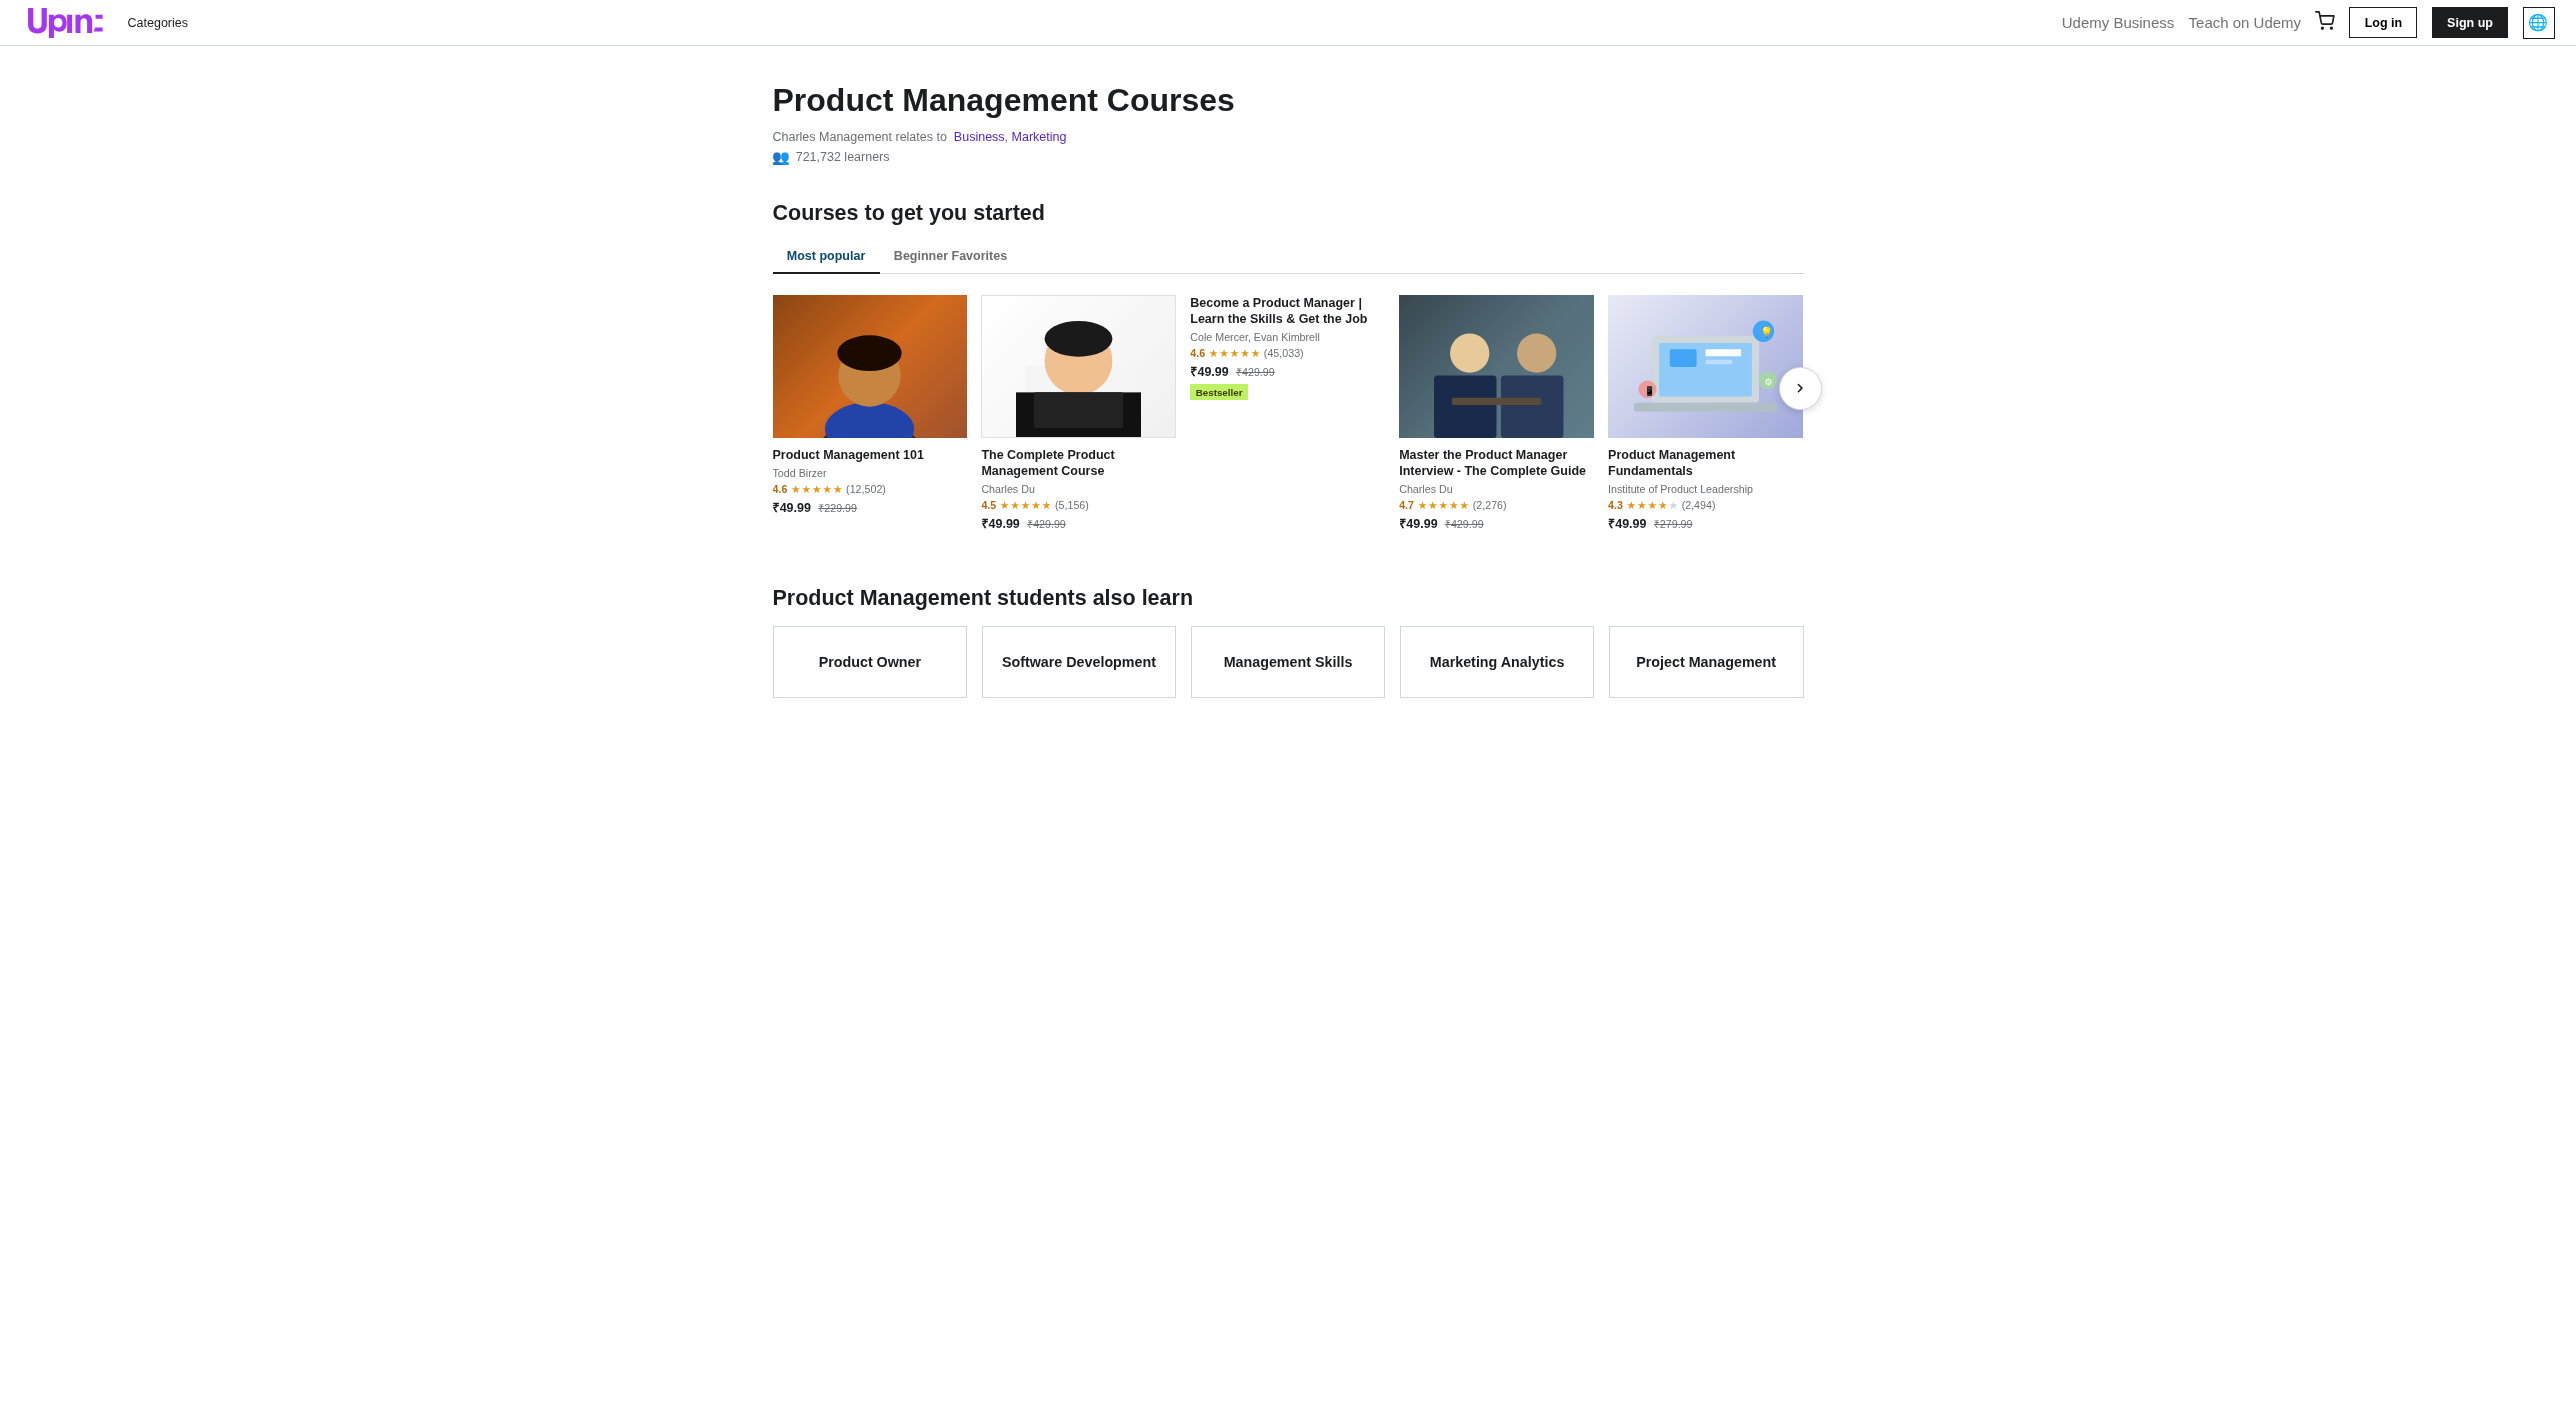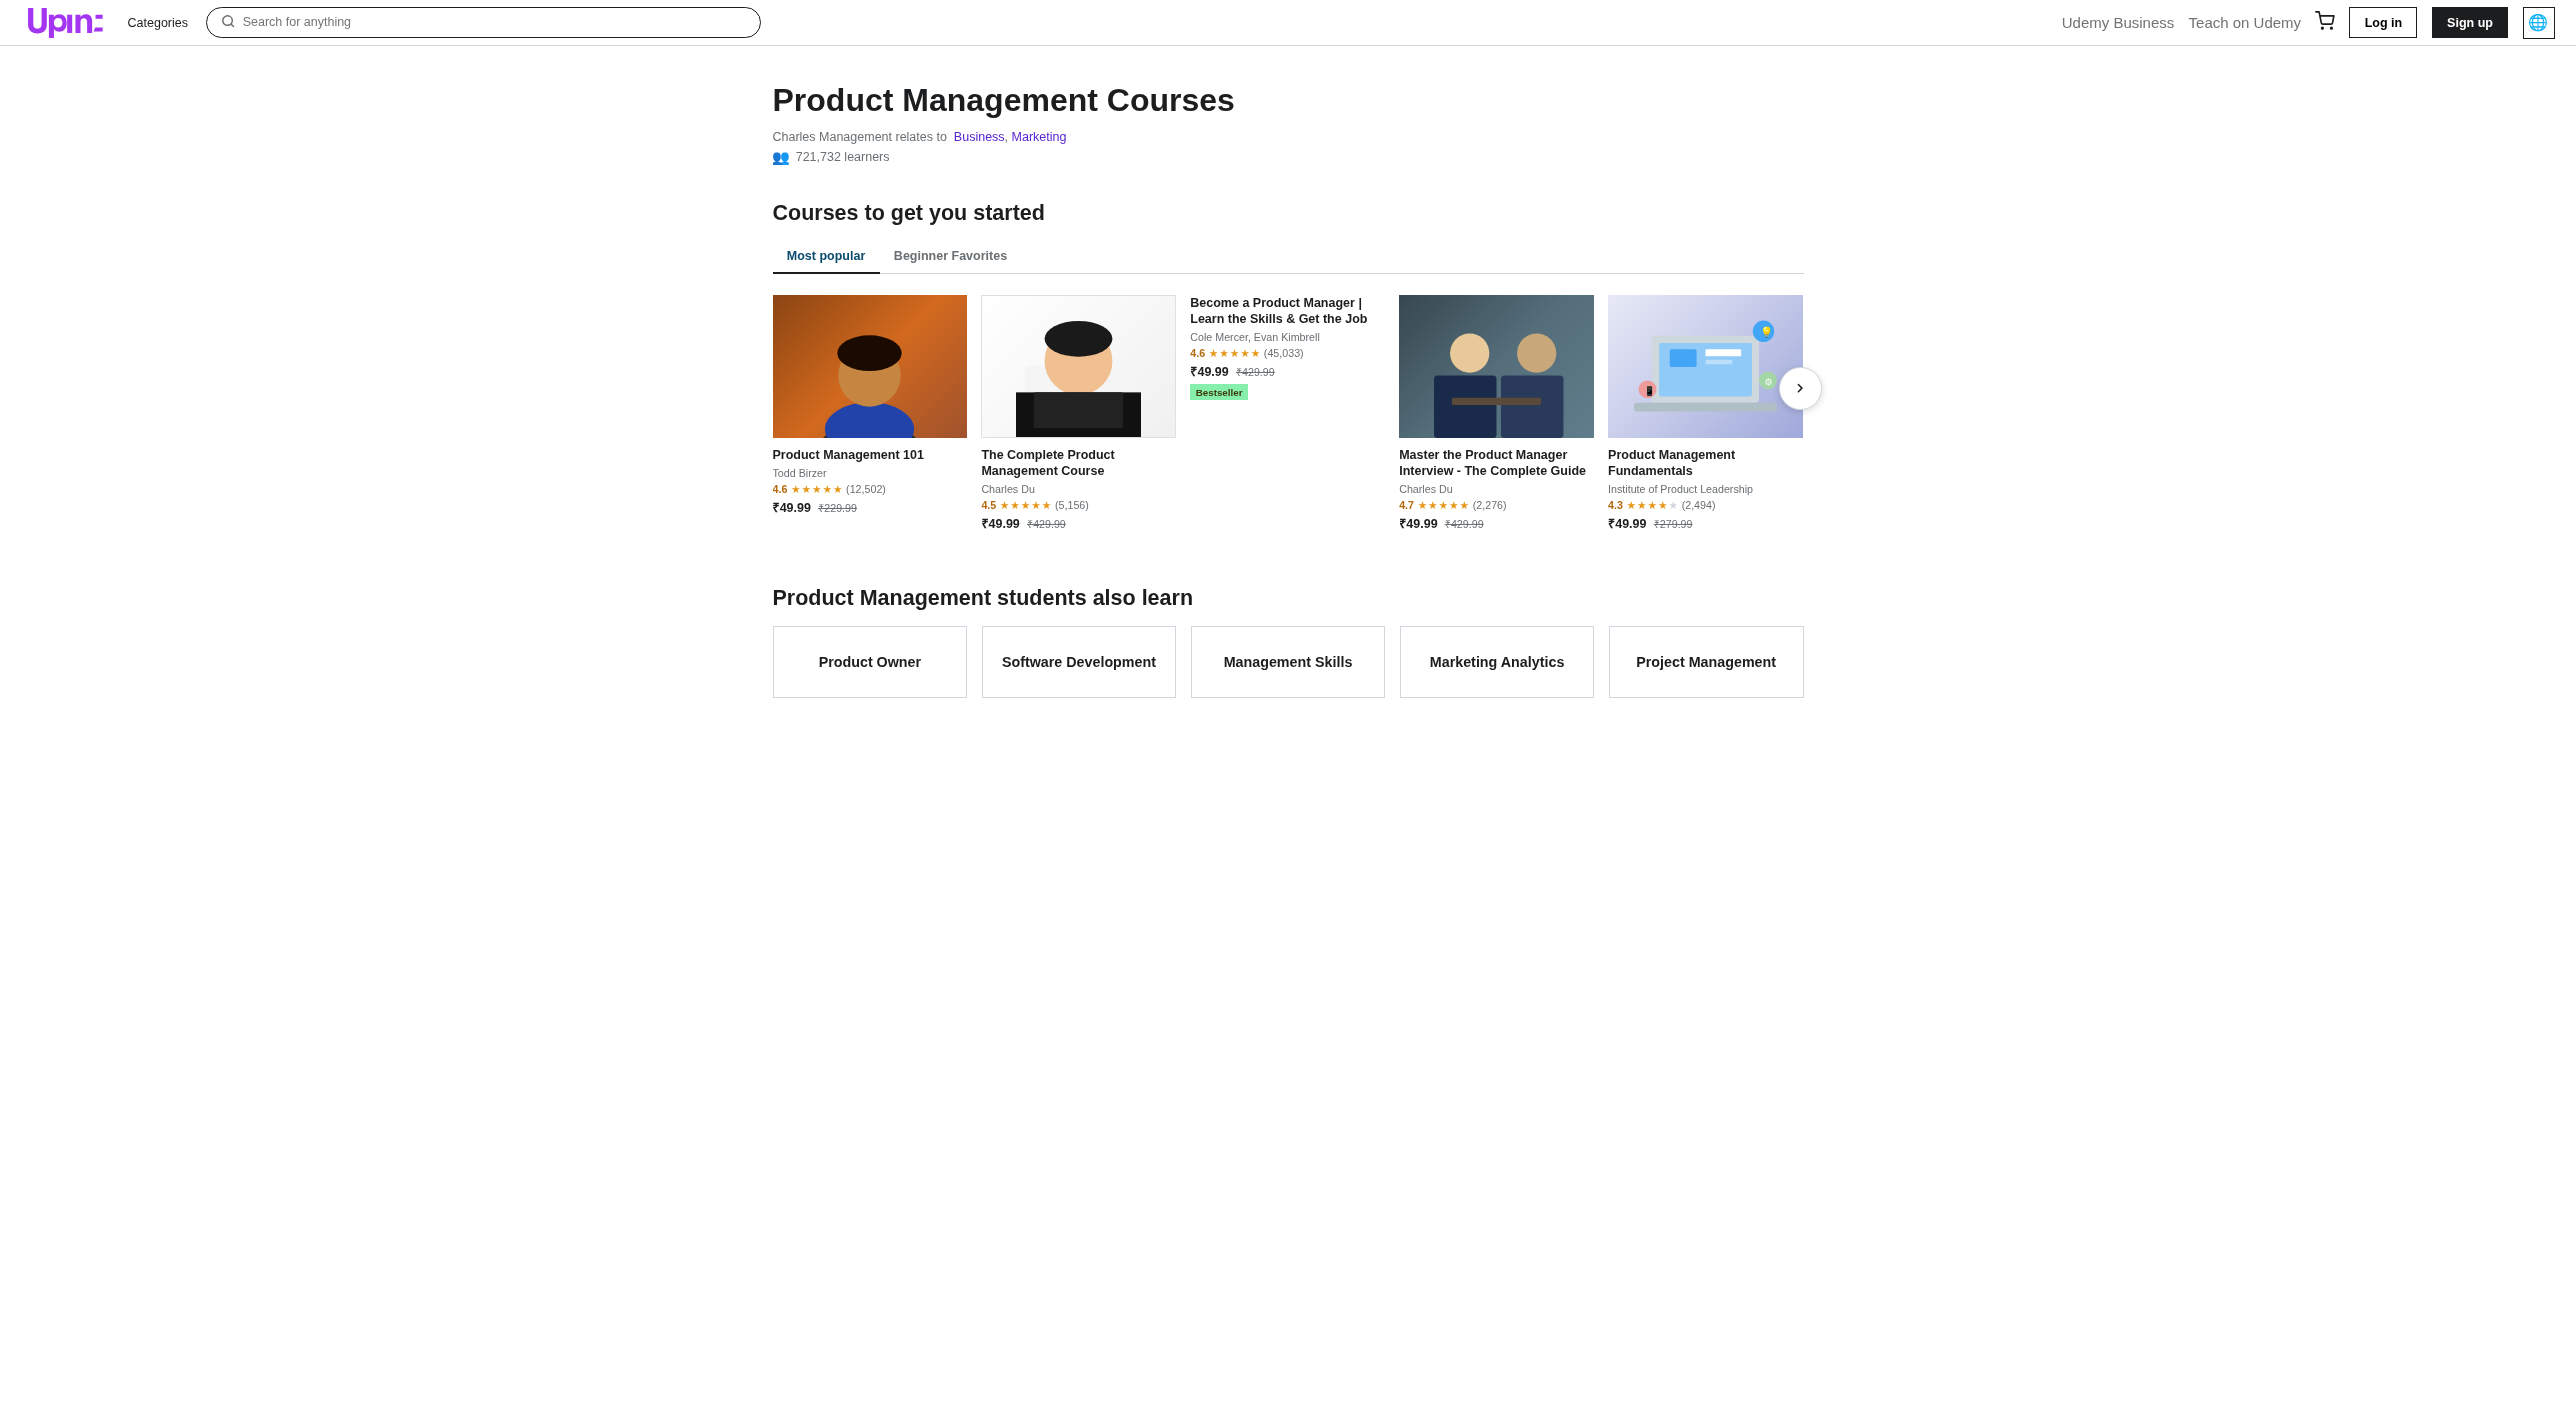--- a/index.html
+++ b/index.html
@@ -239,21 +239,21 @@
       font-size: 12.5px;
       font-weight: 700;
     }
     .price-original {
       font-size: 10.7px;
       color: #6a6f73;
       text-decoration: line-through;
     }
     .badge-bestseller {
       display: inline-block;
-      background: #86efac;
+      background: #bef264;
       color: #3d3c0a;
       font-size: 9.8px;
       font-weight: 700;
       padding: 2.7px 5.4px;
       margin-top: 3.6px;
     }
 
     
     .carousel-next {
       position: absolute;
@@ -308,29 +308,20 @@
   <div class="nav-logo">
     <svg width="81" height="30" viewBox="0 0 91 34" fill="none" xmlns="http://www.w3.org/2000/svg">
       <path d="M6.47 0h5.93v18.2c0 3.56 1.46 5.26 4.7 5.26 3.24 0 4.7-1.7 4.7-5.26V0h5.93v18.74c0 6.54-3.64 10.04-10.63 10.04C10.1 28.78 6.47 25.28 6.47 18.74V0z" fill="#a435f0"></path>
       <path d="M30.08 28.24V7.62h5.63v2.72c1.3-2.1 3.44-3.26 6.12-3.26 5.05 0 8.37 3.72 8.37 9.9 0 6.2-3.32 9.92-8.37 9.92-2.6 0-4.7-1.1-6.04-3.1v10.44h-5.71zm10.52-16.88c-2.92 0-4.88 2.1-4.88 5.44 0 3.34 1.96 5.44 4.88 5.44 2.92 0 4.88-2.1 4.88-5.44 0-3.34-1.96-5.44-4.88-5.44z" fill="#a435f0"></path>
       <path d="M56.47 28.24h-5.71V7.62h5.71v20.62z" fill="#a435f0"></path>
       <path d="M60.2 28.24V7.62h5.63v2.72c1.3-2.1 3.44-3.26 6.12-3.26 4.44 0 7.16 2.96 7.16 7.84v13.32h-5.71V15.8c0-2.66-1.34-4.18-3.72-4.18-2.52 0-3.77 1.64-3.77 4.66v11.96H60.2z" fill="#a435f0"></path>
       <path d="M82.68 22.1l8.42-9.94h-8.16V7.62H91v4.54l-8.4 9.94H91v4.54H80.68l2-4.54z" fill="#a435f0"></path>
     </svg>
   </div>
   <div class="nav-categories">Categories</div>
-  <div class="nav-search">
-    <span class="search-icon-svg">
-      <svg width="14.3" height="14.3" viewBox="0 0 24 24" fill="none" stroke="#6a6f73" stroke-width="2.5" stroke-linecap="round" stroke-linejoin="round">
-        <circle cx="11" cy="11" r="8"></circle>
-          <line x1="21" y1="21" x2="16.65" y2="16.65"></line>
-      </svg>
-    </span>
-    <input type="text" placeholder="Search for anything" style="">
-  </div>
   <div class="nav-right">
     <span class="nav-link">Udemy Business</span>
     <span class="nav-link">Teach on Udemy</span>
     <span class="nav-cart">
       <svg width="19.7" height="19.7" viewBox="0 0 24 24" fill="none" stroke="#1c1d1f" stroke-width="2" stroke-linecap="round" stroke-linejoin="round">
         <circle cx="9" cy="21" r="1"></circle>
           <circle cx="20" cy="21" r="1"></circle>
         <path d="M1 1h4l2.68 13.39a2 2 0 0 0 2 1.61h9.72a2 2 0 0 0 2-1.61L23 6H6"></path>
       </svg>
     </span>

